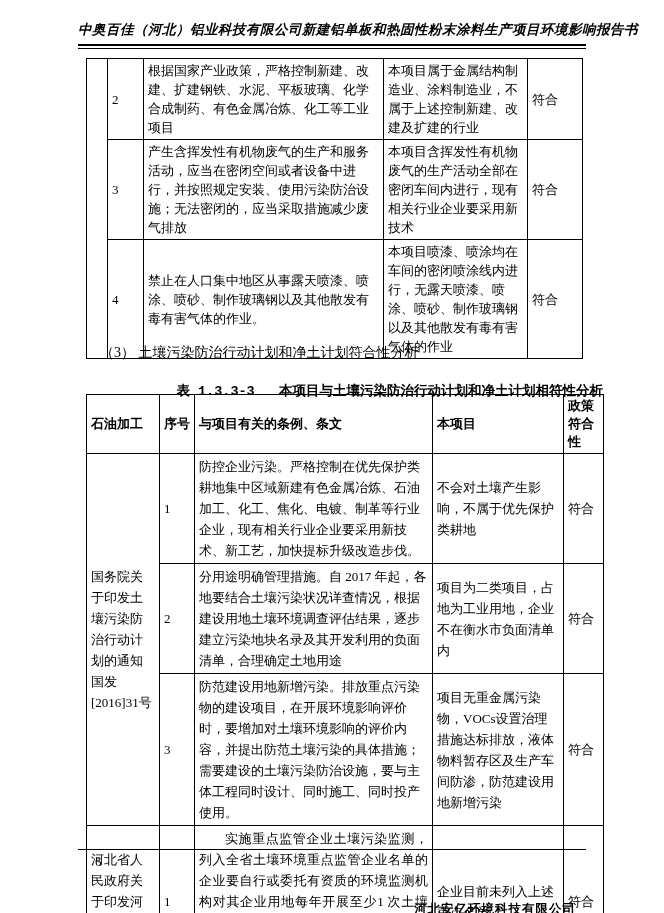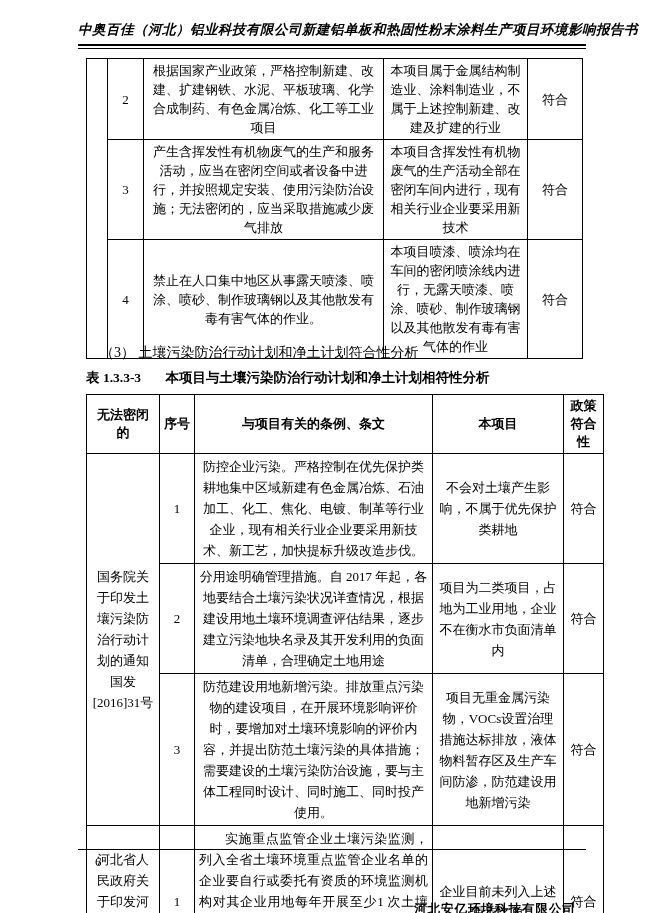--- a/index.html
+++ b/index.html
@@ -23,21 +23,21 @@
   .header-rule {
     position:absolute; top:44px; left:78px; width:508px;
     height:5px;
     border-top:2.5px solid #000;
     border-bottom:1px solid #000;
   }
   table { border-collapse:collapse; table-layout:fixed; }
   td, th {
     border:1px solid #000;
     vertical-align:middle;
-    text-align:center;
+    text-align:left;
     font-size:13px;
     padding:2px 4px;
     font-weight:normal;
     overflow:hidden;
   }
   .tbl1 { position:absolute; top:58px; left:86px; width:496px; }
   .tbl1 td { line-height:19px; }
   .tbl2 { position:absolute; top:394px; left:86px; width:517px; }
   .tbl2 td, .tbl2 th { line-height:21px; }
   .tbl2 th {
@@ -56,23 +56,23 @@
     position:absolute; top:315px; left:86px; width:500px;
     font-size:14px; line-height:22px; text-indent:2em;
     white-space:nowrap;
   }
   .subheading {
     position:absolute; top:342px; left:86px; width:500px;
     font-size:14px; line-height:22px; text-indent:1em;
     white-space:nowrap;
   }
   .tbl-caption {
-    position:absolute; top:369px; left:86px; width:517px;
-    text-align:left;
-    font-family:Liberation Serif, serif;
+    position:absolute; top:382px; left:86px; width:517px;
+    text-align:right;
+    font-family:Liberation Mono, monospace;
     font-weight:bold; font-size:13.5px;
     white-space:nowrap;
   }
   .tbl-caption .cap-label { margin-right:1.8em; }
   .footer-rule {
     position:absolute; top:849px; left:78px; width:508px;
     border-top:1.5px solid #000;
   }
   .footer-pagenum {
     position:absolute; top:854px; left:95px;
@@ -133,21 +133,21 @@
   <table class="tbl2">
     <colgroup>
       <col style="width:73px">
         <col style="width:35px">
         <col style="width:238px">
         <col style="width:131px">
         <col style="width:40px">
     </colgroup>
     <tbody>
         <tr style="height:43px">
-      <th>无法密闭的</th>
+      <th>石油加工</th>
       <th>序号</th>
       <th>与项目有关的条例、条文</th>
       <th>本项目</th>
       <th>政策
 符合性</th>
     </tr>
     <tr style="height:97px">
       <td rowspan="3" class="pre-line">国务院关于印发土壤污染防治行动计划的通知
 国发
 [2016]31号</td>

